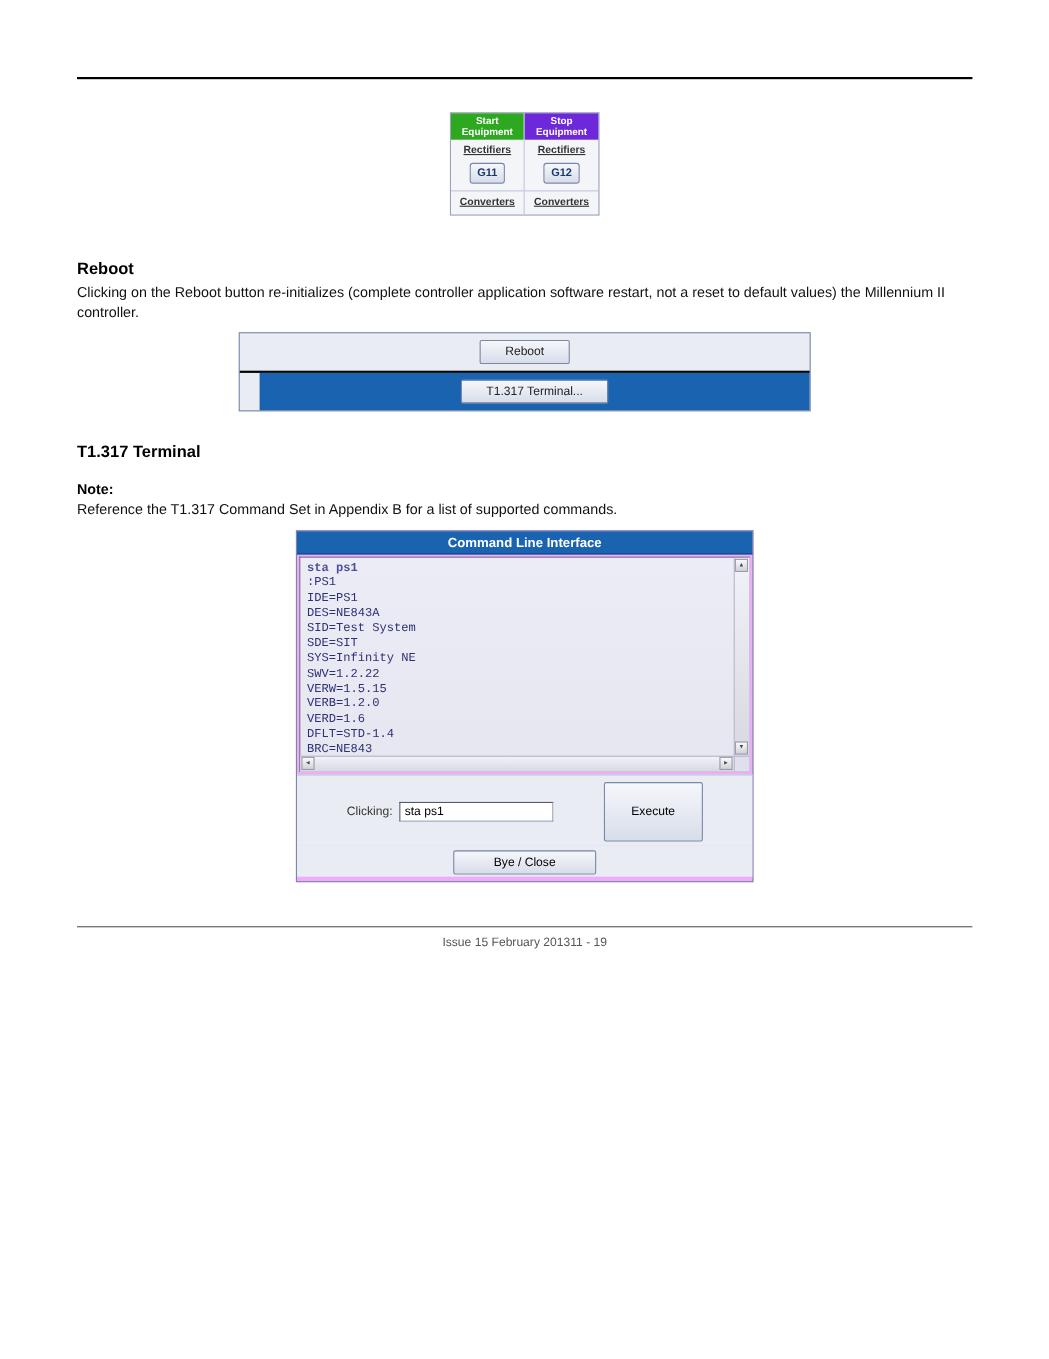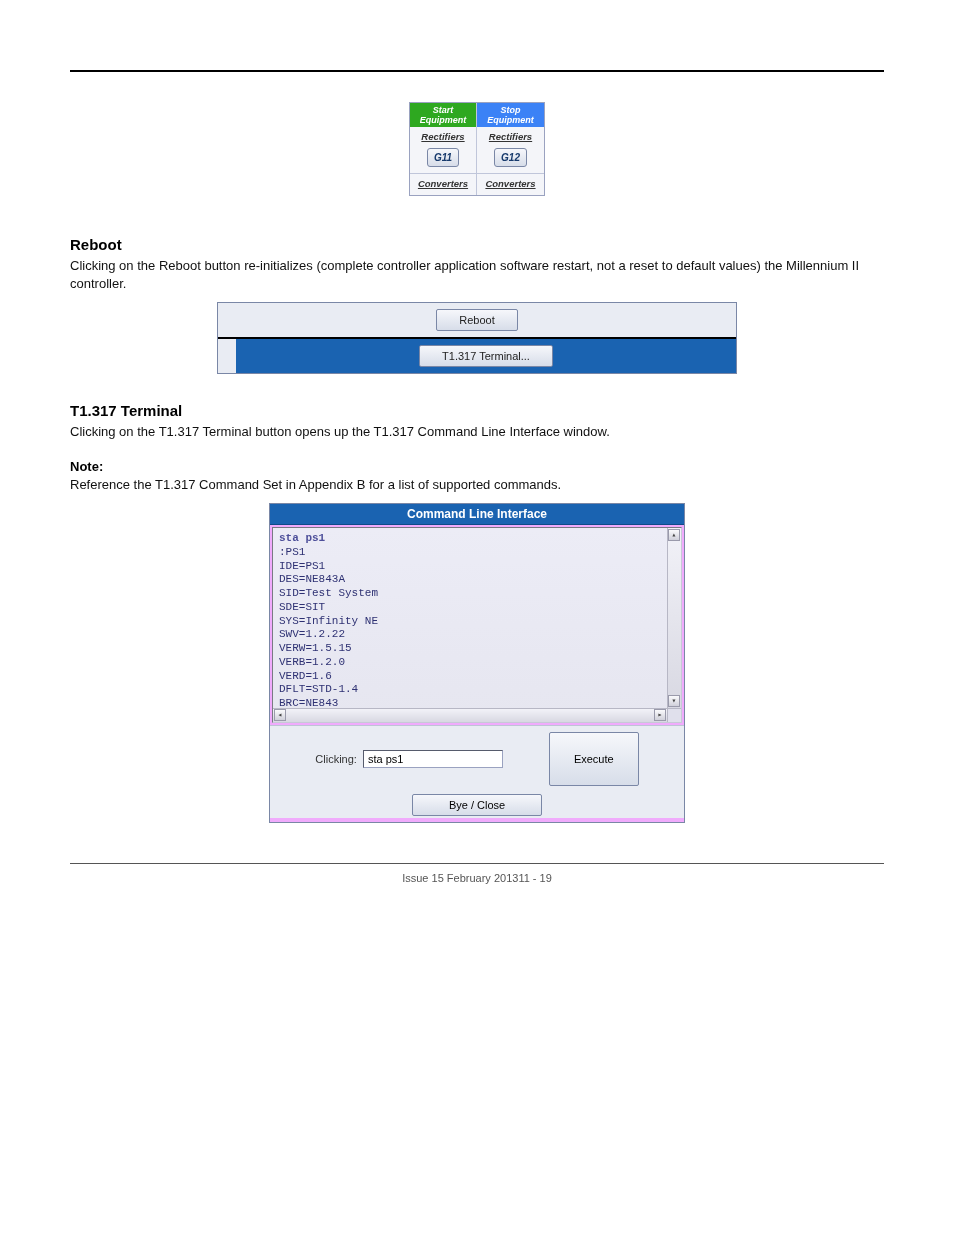--- a/index.html
+++ b/index.html
@@ -49,33 +49,32 @@
   }
   .eq-row {
     display: flex;
     flex: 1;
   }
   .eq-col {
     width: 68px;
     display: flex;
     flex-direction: column;
     align-items: center;
-    font-style: italic;
   }
   .eq-col.left { border-right: 1px solid #c0c6da; }
   .eq-head {
     width: 100%;
     text-align: center;
     font-size: 9px;
     font-weight: bold;
     color: #fff;
     padding: 2px 0;
   }
   .eq-head.start { background: #2ea820; }
-  .eq-head.stop  { background: #3b82f6; }
+  .eq-head.stop  { background: #6d28d9; }
   .eq-sub {
     font-weight: bold;
     text-decoration: underline;
     font-size: 9.5px;
     color: #333;
     padding: 4px 0 6px 0;
   }
   .eq-btn {
     display: inline-block;
     font-size: 10px;
@@ -290,21 +289,20 @@
     <div class="bar-row">
       <span class="bar-btn">Reboot</span>
     </div>
     <div class="bar-divider"></div>
     <div class="bar-row active">
       <span class="bar-btn">T1.317 Terminal...</span>
     </div>
   </div>
 
   <div class="h-level">T1.317 Terminal</div>
-  <p class="body-text">Clicking on the T1.317 Terminal button opens up the T1.317 Command Line Interface window.</p>
 
   <div class="sub-h">Note:</div>
   <p class="body-text">Reference the T1.317 Command Set in Appendix B for a list of supported commands.</p>
 
   <div class="cli-wrap">
     <div class="cli-title">Command Line Interface</div>
     <div class="cli-term">
       <div class="input-line">sta ps1</div>
       <div>:PS1</div>
       <div> IDE=PS1</div>

